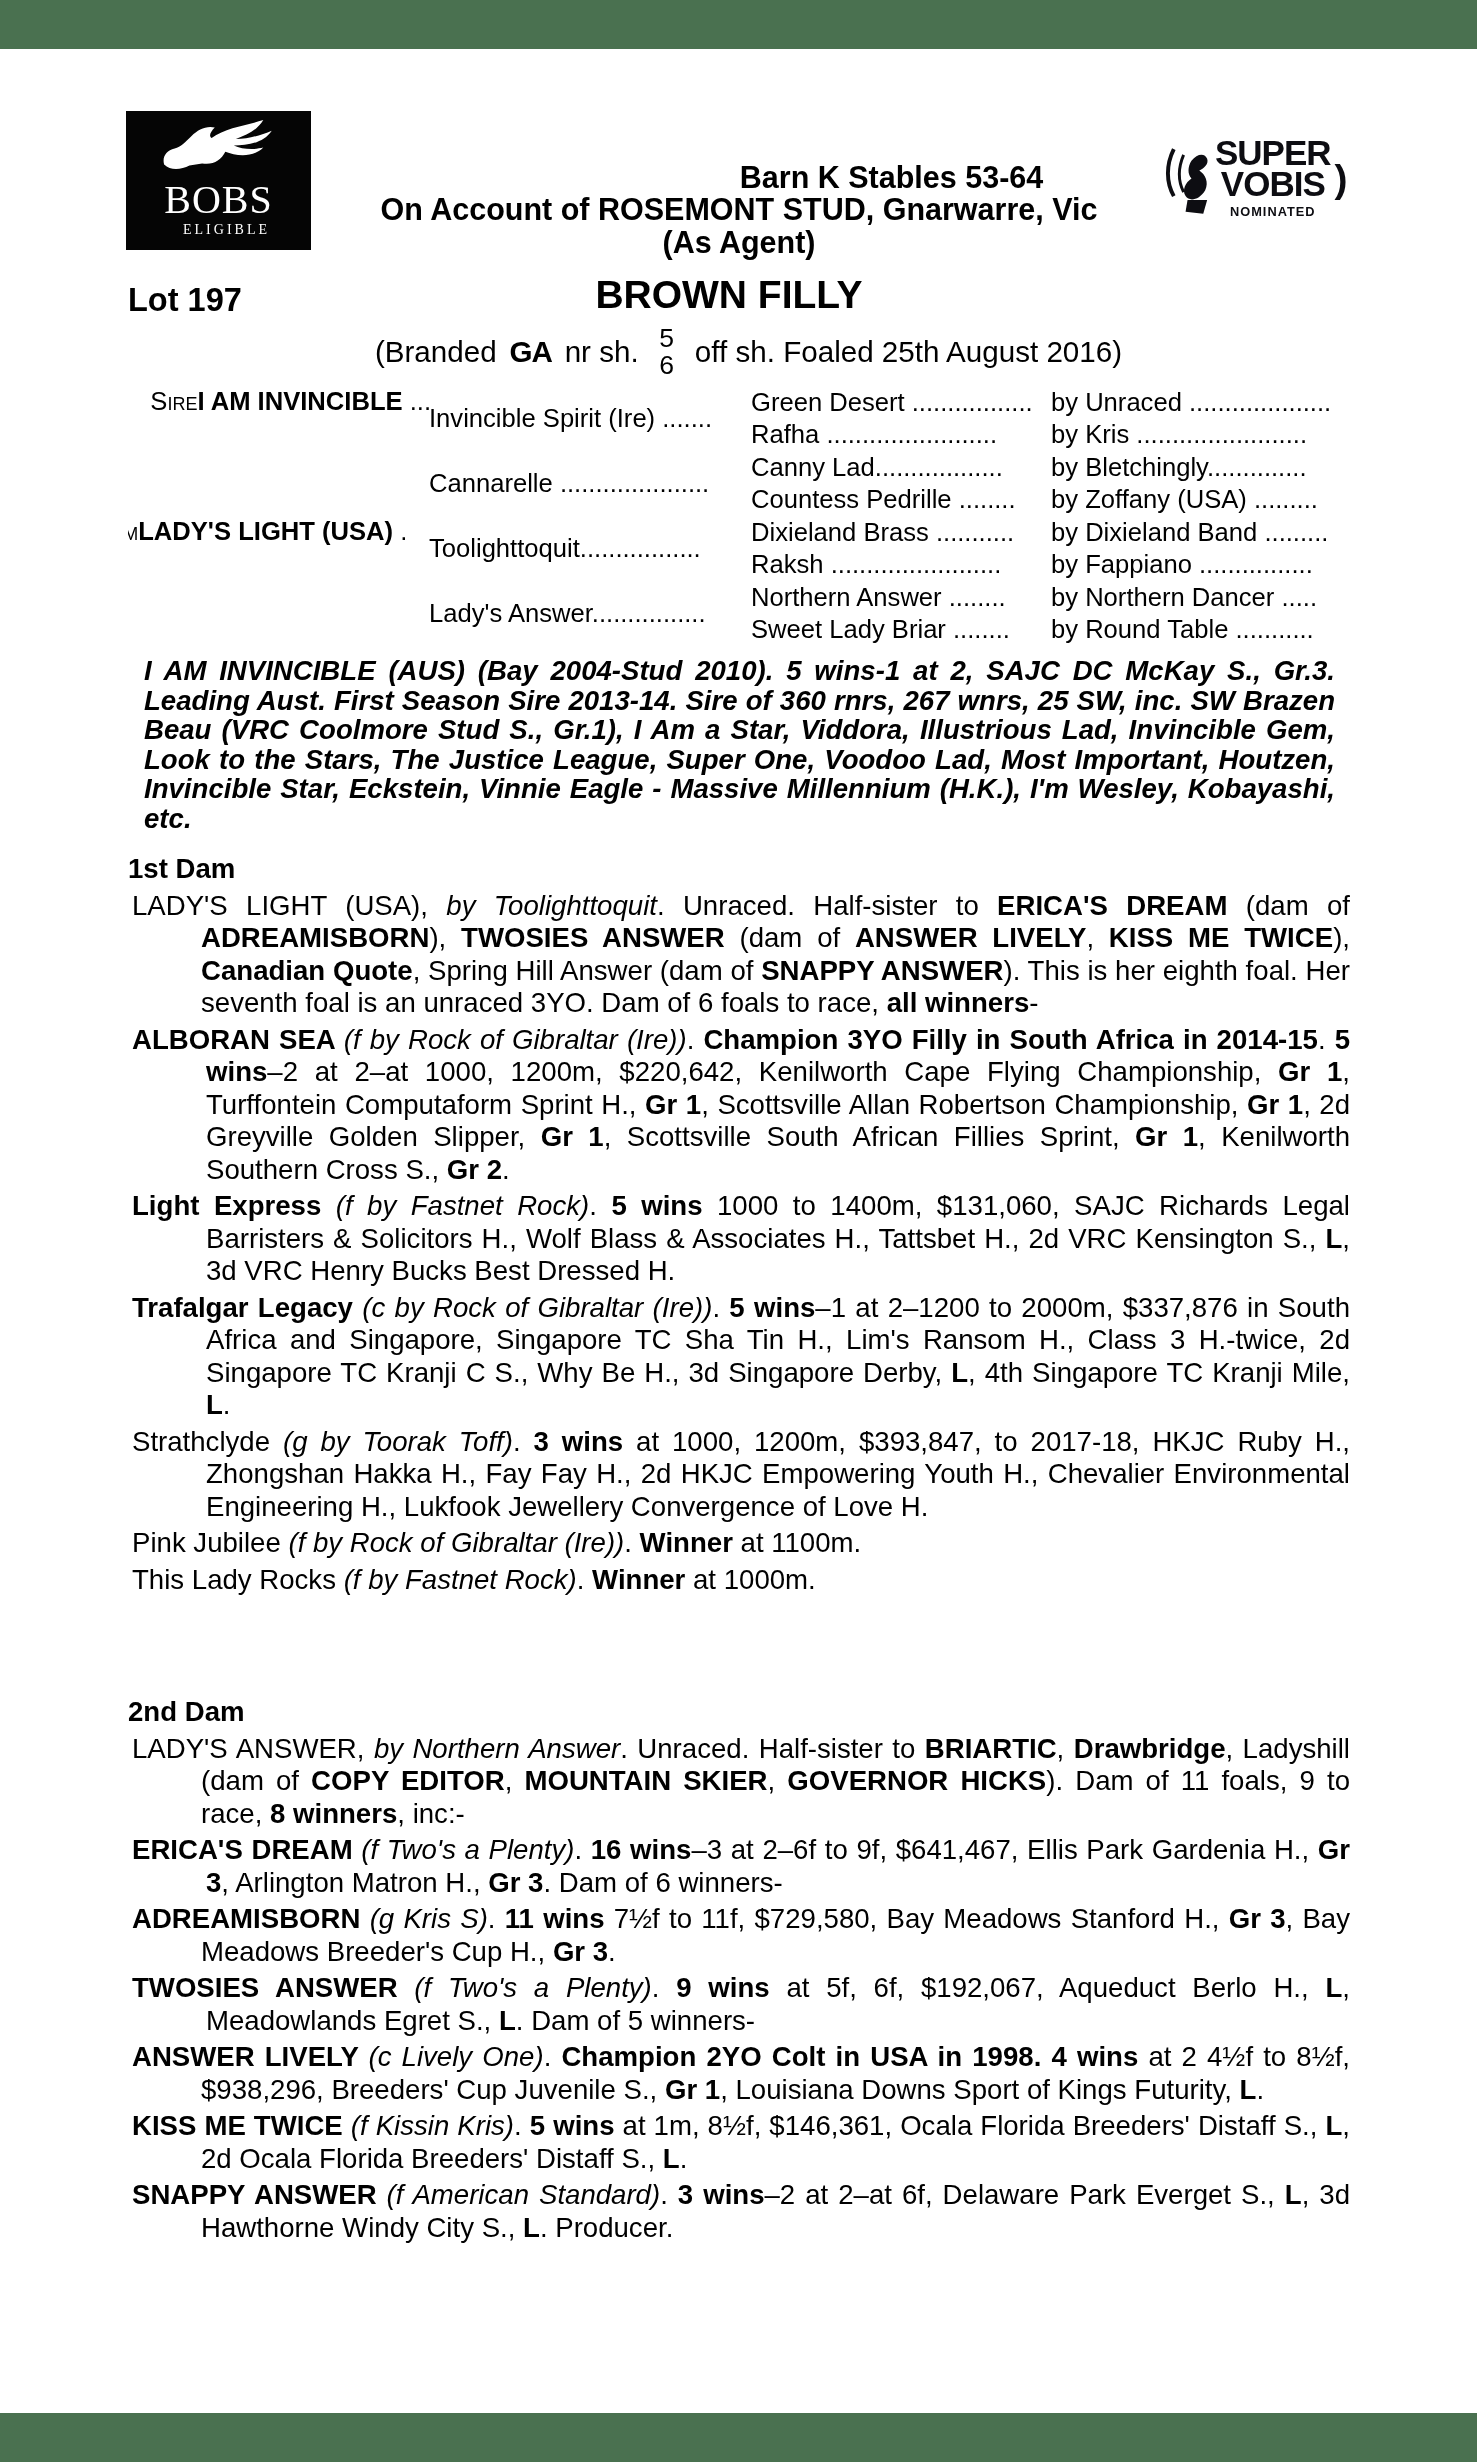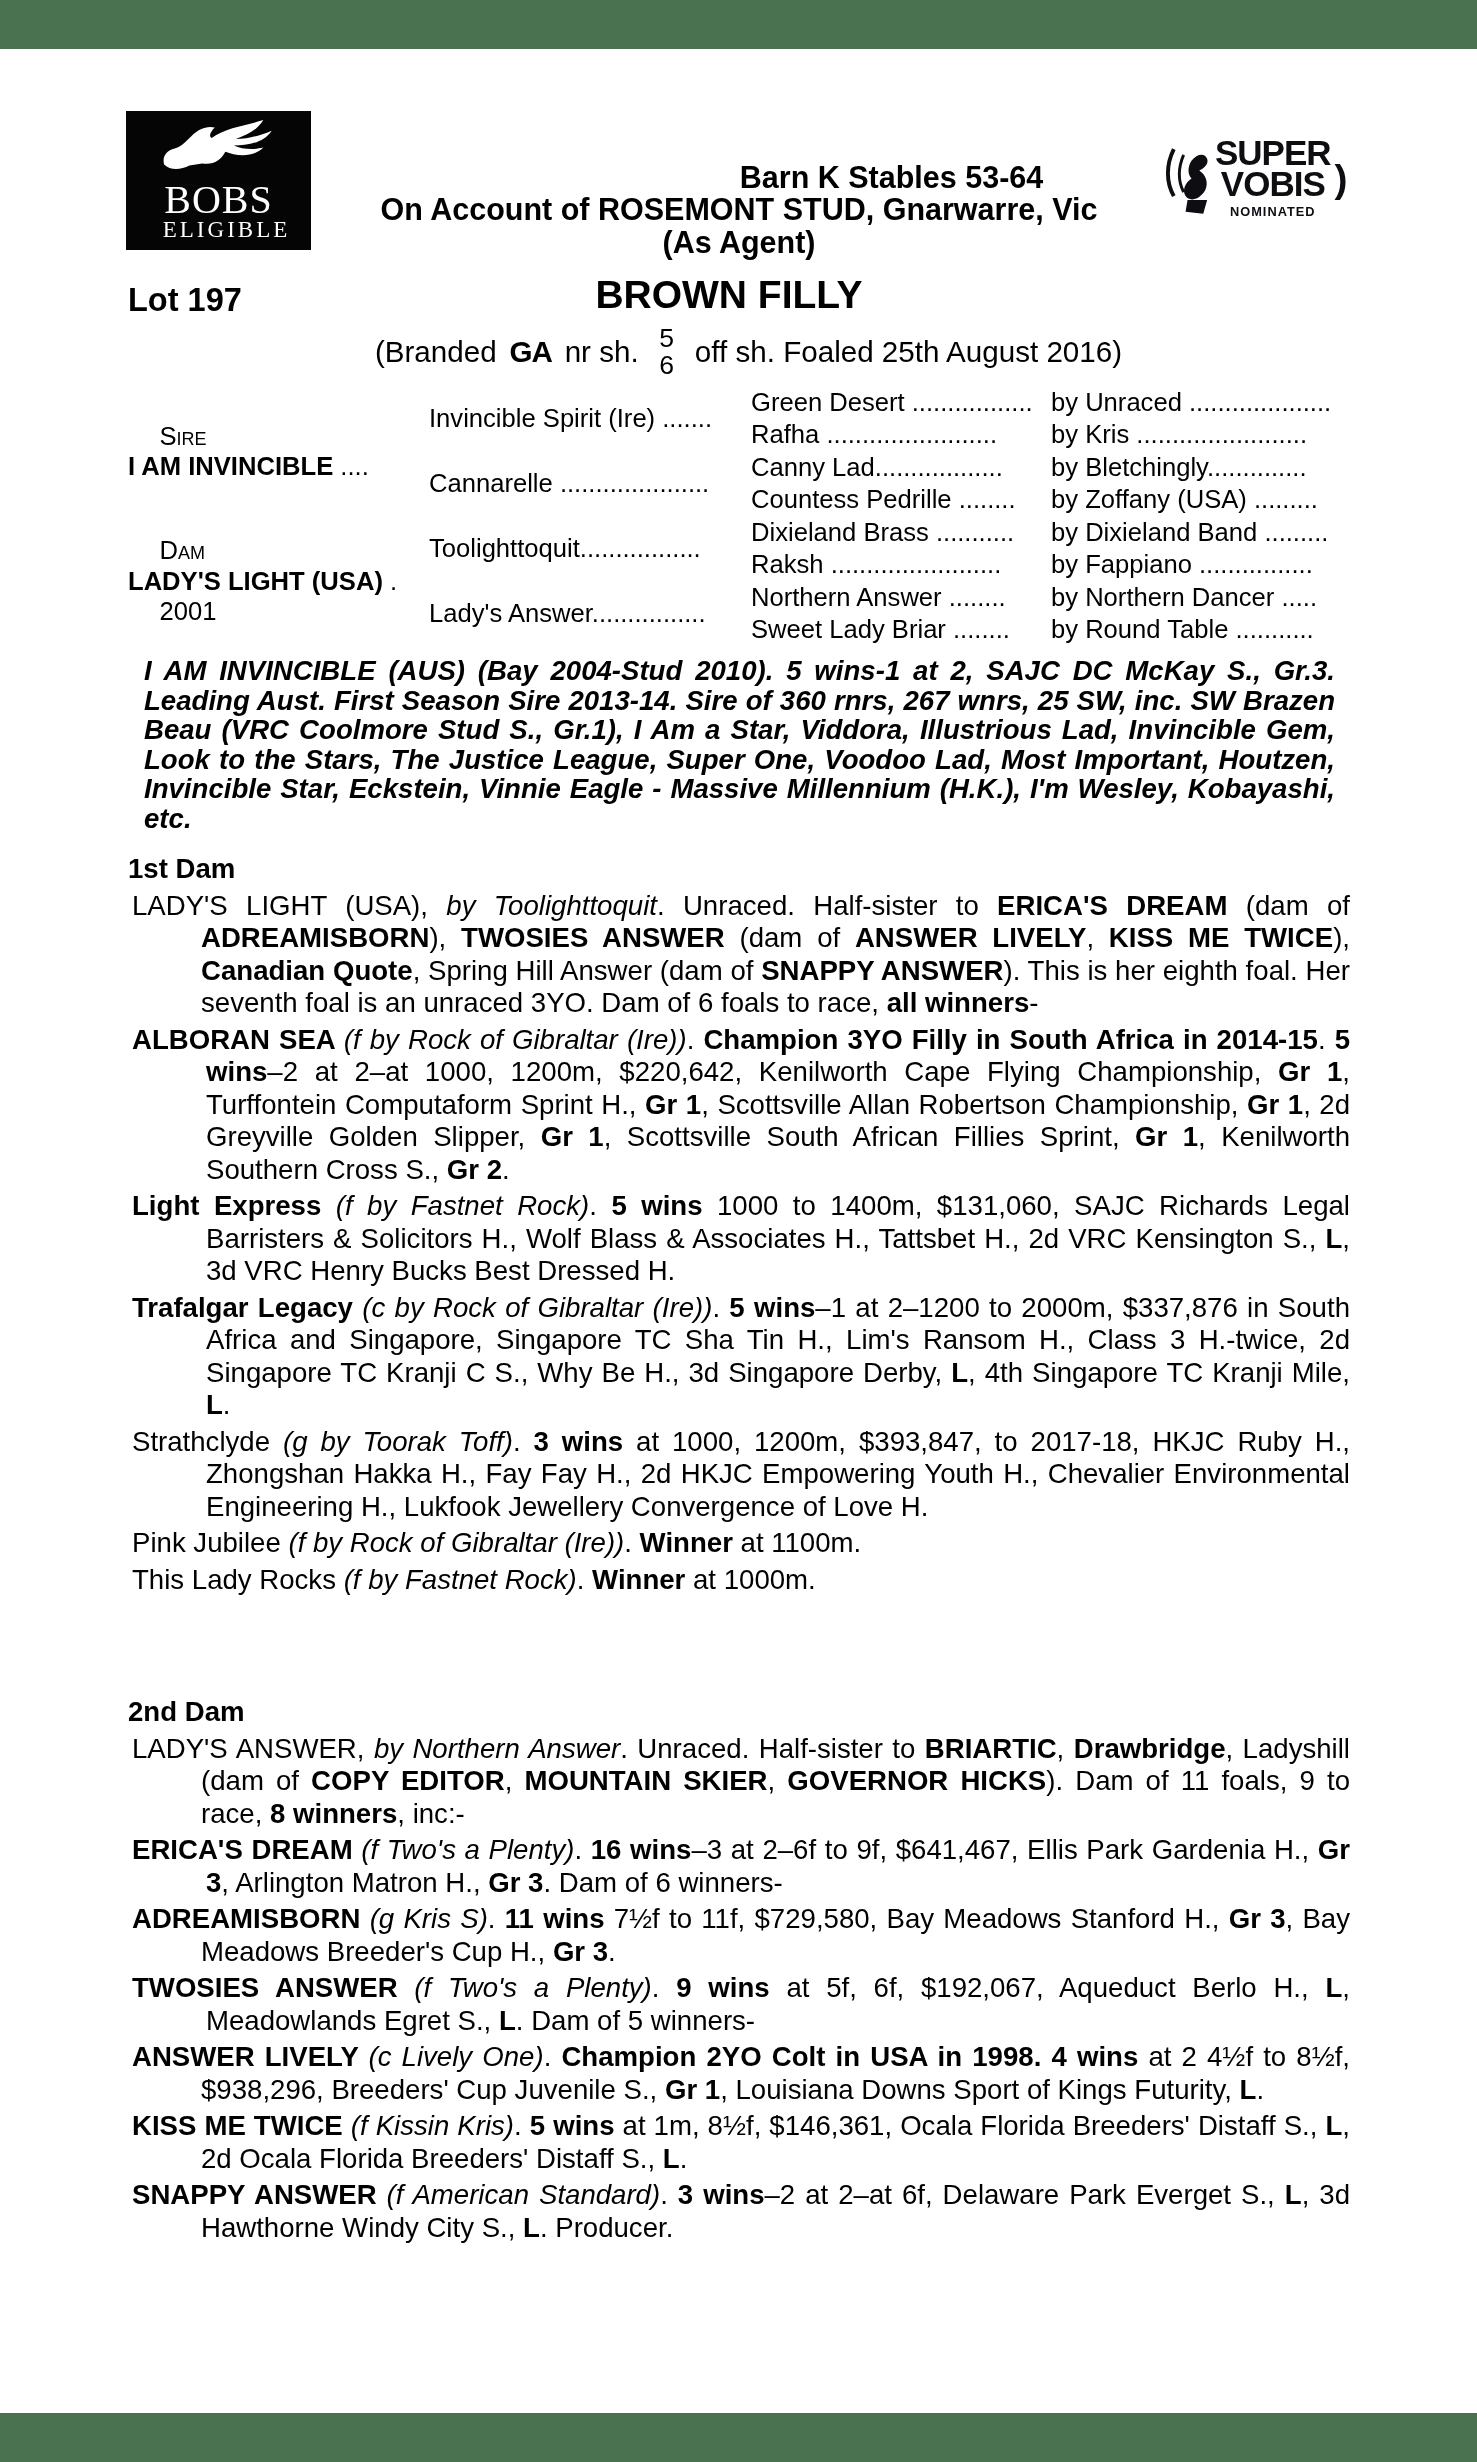--- a/index.html
+++ b/index.html
@@ -8,21 +8,21 @@
   .bar{position:absolute;left:0;width:1478px;height:49px;background:var(--bar,#4a7150);}
   .bar.top{top:0}
   .bar.bottom{top:2413px}
 
   
   .bobs{position:absolute;left:126px;top:111px;width:185px;height:139px;background:#050505;
         color:#fff;display:flex;flex-direction:column;align-items:center;
         font-family:"Liberation Serif",serif;}
   .bobs svg{margin-top:6.9px;}
   .bobs-word{font-size:40px;line-height:41px;letter-spacing:1px;}
-  .bobs-sub{font-size:23px;line-height:19.7px;letter-spacing:3px;margin-left:16px;}
+  .bobs-sub{font-size:14px;line-height:19.7px;letter-spacing:3px;margin-left:16px;}
   .barn{position:absolute;top:161px;left:315px;width:1153px;text-align:center;
         font-weight:bold;font-size:30.5px;line-height:32.5px;}
   .acct{position:absolute;top:193px;left:0;width:1478px;text-align:center;
         font-weight:bold;font-size:30.5px;line-height:32.5px;}
   .vobis{position:absolute;left:1164px;top:131px;display:flex;align-items:center;}
   .vobis-text{display:flex;flex-direction:column;align-items:center;color:#0d0d12;text-align:center;}
   .vobis-word{font-size:35px;line-height:30.5px;font-weight:bold;letter-spacing:-1px;}
   .vobis-sub{font-size:12.8px;font-weight:bold;letter-spacing:1px;margin-top:4.9px;}
   .vobis-arc{font-size:39px;font-weight:bold;margin-left:3.9px;color:#0d0d12;}
 
@@ -33,21 +33,21 @@
   .brandrow{position:absolute;left:0;top:319px;width:1497px;height:65px;display:flex;
             justify-content:center;align-items:center;gap:12.8px;font-size:29.6px;}
   .brandcode{font-weight:bold;letter-spacing:-1px;}
   .frac{display:flex;flex-direction:column;align-items:center;font-size:26.6px;
         line-height:26.6px;padding:0 7.9px;}
 
   
   .ped{position:absolute;left:128px;top:386px;width:1231px;height:260px;display:grid;
        grid-template-columns:301px 322px 300px 307px;grid-auto-rows:32.5px;font-size:25.6px;}
   .cell{display:flex;align-items:center;white-space:nowrap;overflow:hidden;}
-  .colA{flex-direction:column;align-items:stretch;justify-content:center;}
+  .colA{flex-direction:row;align-items:stretch;justify-content:center;}
   .gA1{grid-column:1;grid-row:1/5;}
   .gA2{grid-column:1;grid-row:5/9;}
   .gB1{grid-column:2;grid-row:1/3}.gB2{grid-column:2;grid-row:3/5}
   .gB3{grid-column:2;grid-row:5/7}.gB4{grid-column:2;grid-row:7/9}
   .c3{grid-column:3}.c4{grid-column:4}
   .rw1{grid-row:1}.rw2{grid-row:2}.rw3{grid-row:3}.rw4{grid-row:4}
   .rw5{grid-row:5}.rw6{grid-row:6}.rw7{grid-row:7}.rw8{grid-row:8}
   .ped-label{padding-left:31.5px;font-variant:small-caps;line-height:30.5px;}
   .ped-name{font-weight:bold;line-height:30.5px;}
   .ped-name .dots{font-weight:normal;}

